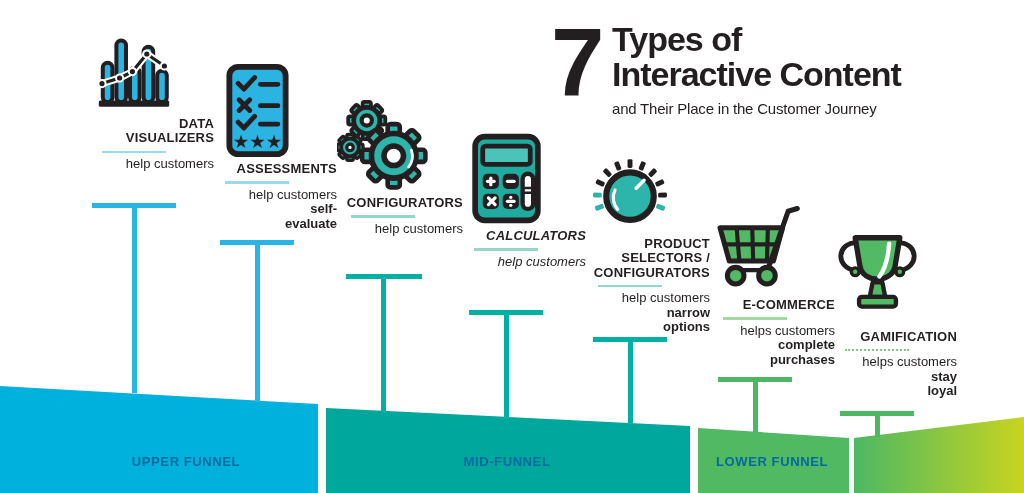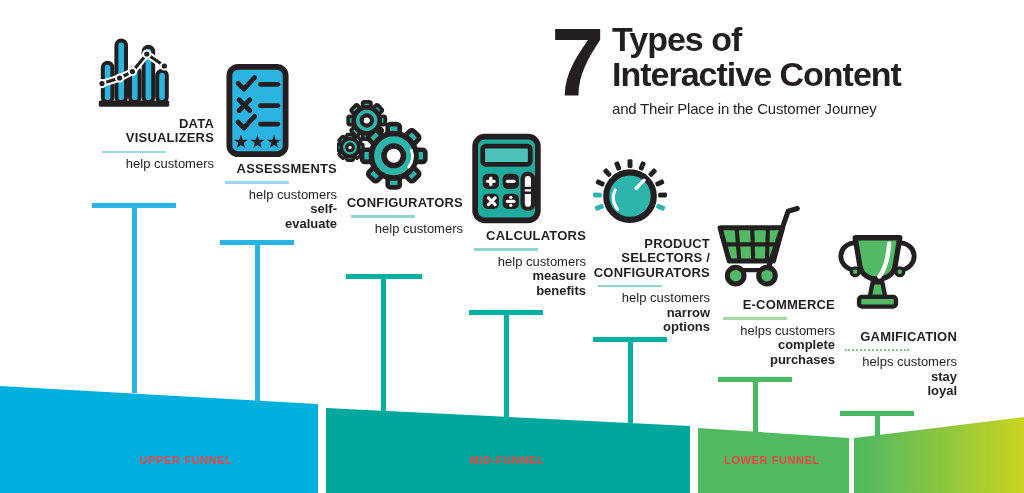--- a/index.html
+++ b/index.html
@@ -27,21 +27,21 @@
   
   .tbar{position:absolute;height:5px;}
   .vline{position:absolute;width:5px;}
   .c-cyan{background:#29b5e3;}
   .c-teal{background:#00b0a3;}
   .c-green{background:#4db863;}
   
   .funnel-svg{position:absolute;left:0;top:0;width:1024px;height:493px;}
   .funnel-label{
     position:absolute;width:200px;text-align:center;top:454px;
-    color:#ef4444;font-size:11px;font-weight:bold;letter-spacing:0.6px;
+    color:#0369a1;font-size:13px;font-weight:bold;letter-spacing:0.6px;
   }
 </style>
 </head>
 <body>
 
 <svg class="funnel-svg" viewBox="0 0 1024 493" aria-hidden="true">
   <defs>
     <linearGradient id="gradGY" x1="0" y1="0" x2="1" y2="0">
       <stop offset="0" stop-color="#4db863"></stop>
       <stop offset="1" stop-color="#c8d420"></stop>
@@ -182,21 +182,21 @@
       </g>
     </svg>
   </div>
   <div class="item-title">CONFIGURATORS</div>
   <div class="title-rule" style="background:#93d6cf;"></div>
   <div class="item-desc">
     <span class="desc-intro">help customers</span>
   </div>
 </div>
 
-<div class="item" style="left:426px;top:131px;">
+<div class="item" style="left:426px;top:131px;font-style:italic;">
   <div class="icon-wrap">
     <svg viewBox="0 0 100 100" style="height:95px;width:95px;">
       <rect x="17" y="6" width="66" height="88" rx="10" fill="#1fac9e" stroke="#231f20" stroke-width="6"></rect>
       <rect x="25" y="16" width="50" height="19" rx="3" fill="#4cc3b8" stroke="#231f20" stroke-width="5"></rect>
       <g fill="#231f20">
         <rect x="25" y="45" width="17" height="16" rx="5"></rect>
         <rect x="46" y="45" width="17" height="16" rx="5"></rect>
         <rect x="25" y="66" width="17" height="16" rx="5"></rect>
         <rect x="46" y="66" width="17" height="16" rx="5"></rect>
       </g>
@@ -211,22 +211,20 @@
         <path d="M51 74 H58"></path>
           <circle cx="54.5" cy="69.8" r="1.7" stroke="none"></circle>
           <circle cx="54.5" cy="78.2" r="1.7" stroke="none"></circle>
       </g>
     </svg>
   </div>
   <div class="item-title">CALCULATORS</div>
   <div class="title-rule" style="background:#93d6cf;"></div>
   <div class="item-desc">
     <span class="desc-intro">help customers</span>
-    <span class="desc-bold">measure
-benefits</span>
   </div>
 </div>
 
 <div class="item" style="left:550px;top:146px;">
   <div class="icon-wrap">
     <svg viewBox="0 0 100 100" style="height:88px;width:88px;">
       <g transform="translate(50,57)">
         <rect x="-2.8" y="-42" width="5.6" height="10" rx="1.6" fill="#2eb5ab" transform="rotate(-110)"></rect>
         <rect x="-2.8" y="-42" width="5.6" height="10" rx="1.6" fill="#2eb5ab" transform="rotate(-88)"></rect>
         <rect x="-2.8" y="-42" width="5.6" height="10" rx="1.6" fill="#231f20" transform="rotate(-66)"></rect>

